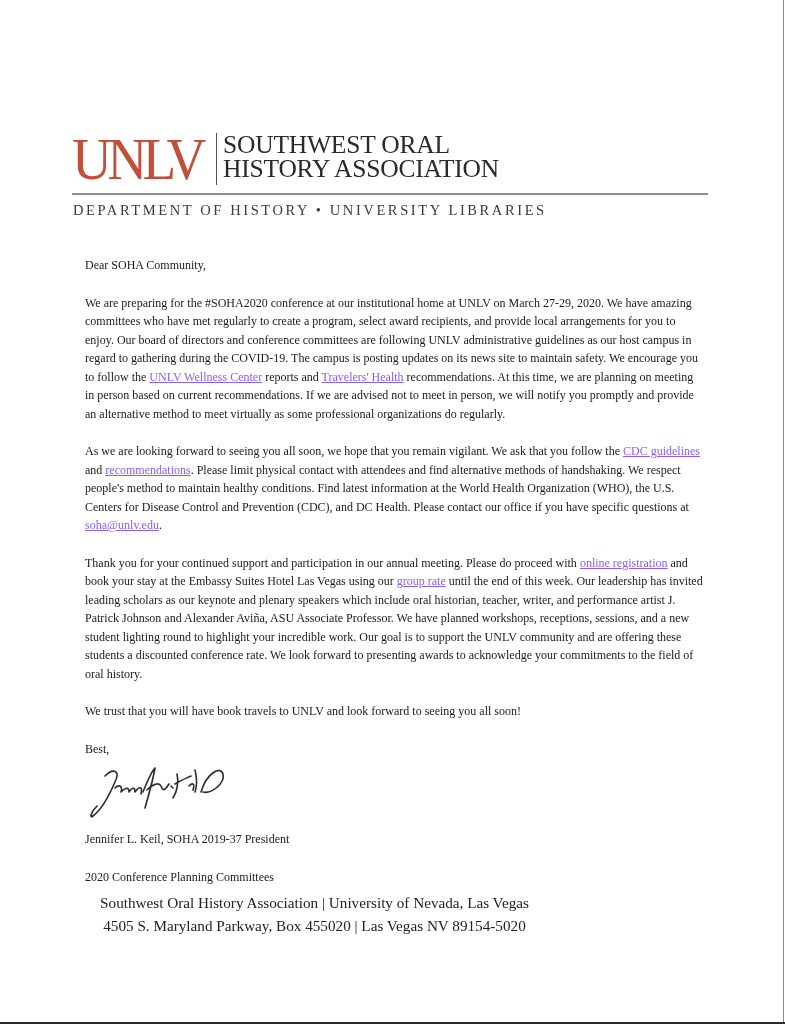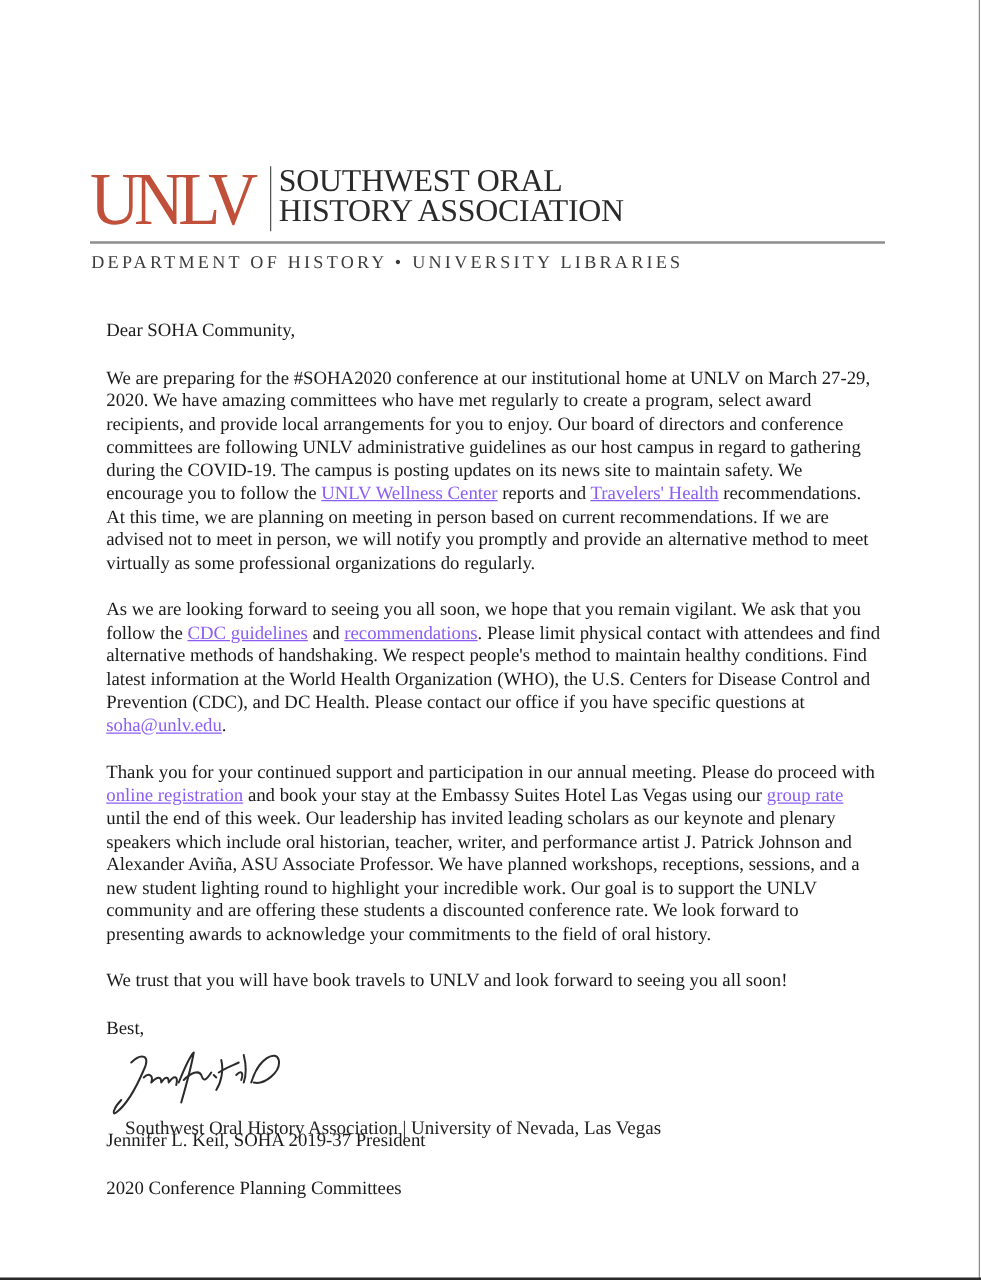--- a/index.html
+++ b/index.html
@@ -21,21 +21,21 @@
     width: 140px;
   }
   .logo-divider { width: 1px; height: 52px; background: #555; margin: 0 6px 2px 4px; }
   .assoc-name { font-size: 25.5px; line-height: 24px; color: #2a2a2a; letter-spacing: -0.2px; margin-bottom: 2px; }
   .letterhead-rule { width: 636px; height: 2px; background: #8d8d8d; margin-top: 4px; }
   .dept-line {
     font-size: 14.5px; letter-spacing: 2.6px; color: #3a3a3a; margin-top: 7px; margin-left: 1px;
   }
 
   
-  .letter { position: absolute; left: 85px; top: 256px; width: 620px; font-size: 15px; line-height: 18.5px; }
+  .letter { position: absolute; left: 85px; top: 256px; width: 620px; font-size: 12px; line-height: 18.5px; }
   .letter p { margin: 0 0 19px 0; }
   a.link { color: #8b5cf6; text-decoration: underline; }
   .salutation { margin-bottom: 19px !important; }
   .closing { margin-bottom: 4px !important; }
   .signature { height: 62px; margin: 0 0 6px 0; }
   .signer { margin-bottom: 19px !important; }
 
   
   .footer { position: absolute; left: 0; top: 892px; width: 629px; text-align: center; font-size: 15.2px; line-height: 22.5px; color: #222; }
 </style>
@@ -85,13 +85,14 @@
       </g>
     </svg>
   </div>
 
   <p class="signer">Jennifer L. Keil, SOHA 2019-37 President</p>
   <p>2020 Conference Planning Committees</p>
 </main>
 
 <footer class="footer">
   <div>Southwest Oral History Association | University of Nevada, Las Vegas</div>
+  <div>4505 S. Maryland Parkway, Box 455020 | Las Vegas NV 89154-5020</div>
 </footer>
 
 </body></html>

